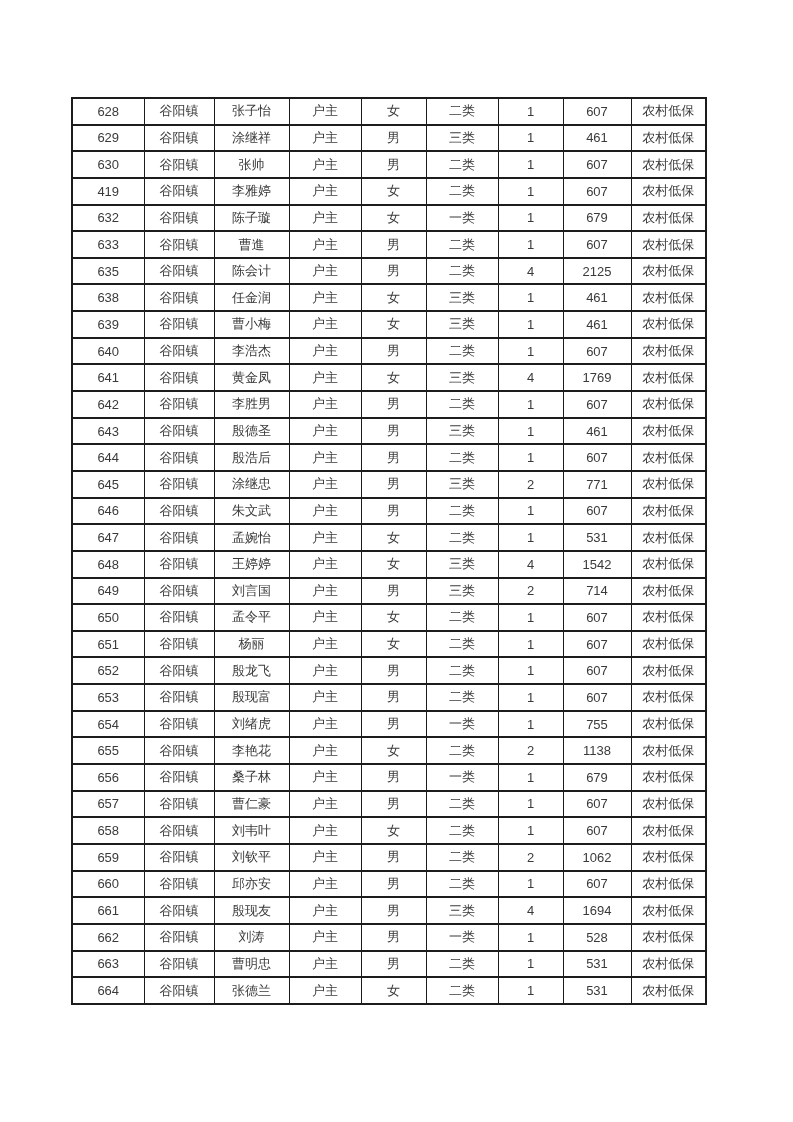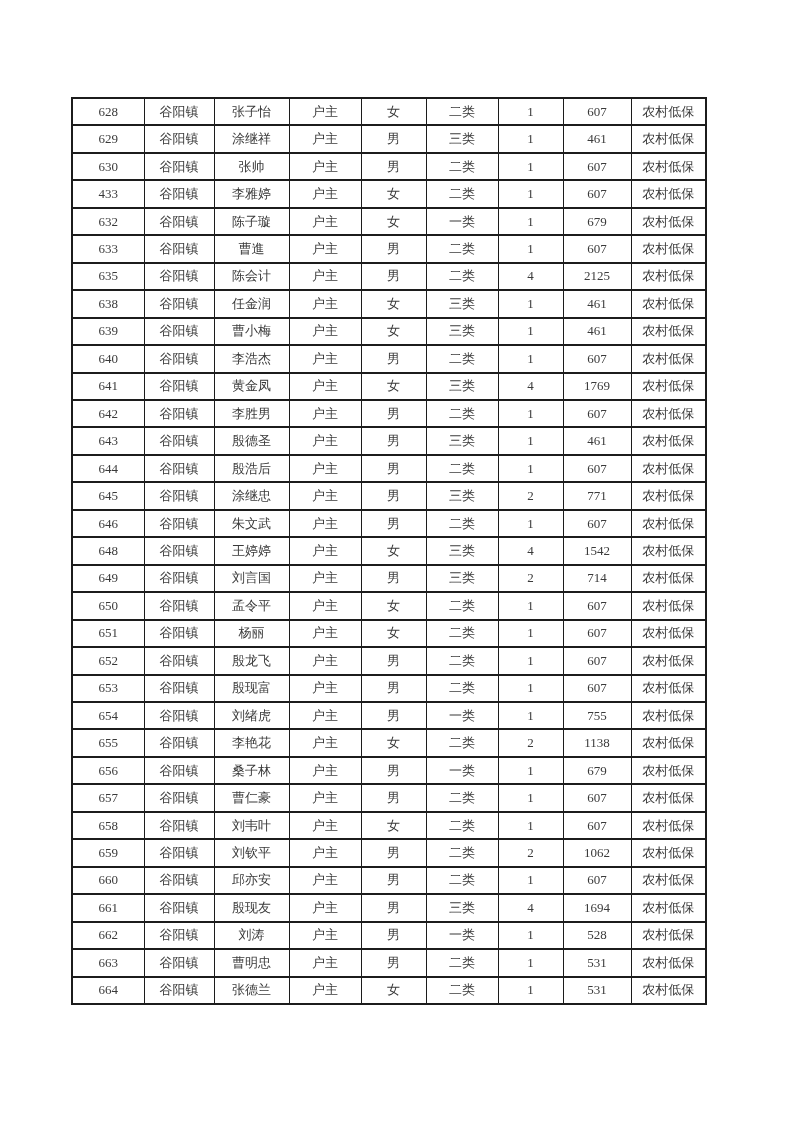--- a/index.html
+++ b/index.html
@@ -6,21 +6,21 @@
     margin: 0;
     padding: 0;
     background: #ffffff;
   }
   #page {
     position: relative;
     width: 793px;
     height: 1122px;
     background: #ffffff;
     overflow: hidden;
-    font-family: Liberation Serif, serif;
+    font-family: Liberation Sans, sans-serif;
   }
   table#welfare-table {
     position: absolute;
     left: 71px;
     top: 97px;
     width: 634px;
     height: 908px;
     border-collapse: collapse;
     table-layout: fixed;
     border: 2px solid #1c1c1c;
@@ -85,21 +85,21 @@
           <td>谷阳镇</td>
           <td>张帅</td>
           <td>户主</td>
           <td>男</td>
           <td>二类</td>
           <td>1</td>
           <td>607</td>
           <td>农村低保</td>
         </tr>
         <tr>
-          <td>433</td>
+          <td>419</td>
           <td>谷阳镇</td>
           <td>李雅婷</td>
           <td>户主</td>
           <td>女</td>
           <td>二类</td>
           <td>1</td>
           <td>607</td>
           <td>农村低保</td>
         </tr>
         <tr>
@@ -225,20 +225,31 @@
         </tr>
         <tr>
           <td>646</td>
           <td>谷阳镇</td>
           <td>朱文武</td>
           <td>户主</td>
           <td>男</td>
           <td>二类</td>
           <td>1</td>
           <td>607</td>
+          <td>农村低保</td>
+        </tr>
+        <tr>
+          <td>647</td>
+          <td>谷阳镇</td>
+          <td>孟婉怡</td>
+          <td>户主</td>
+          <td>女</td>
+          <td>二类</td>
+          <td>1</td>
+          <td>531</td>
           <td>农村低保</td>
         </tr>
         <tr>
           <td>648</td>
           <td>谷阳镇</td>
           <td>王婷婷</td>
           <td>户主</td>
           <td>女</td>
           <td>三类</td>
           <td>4</td>

